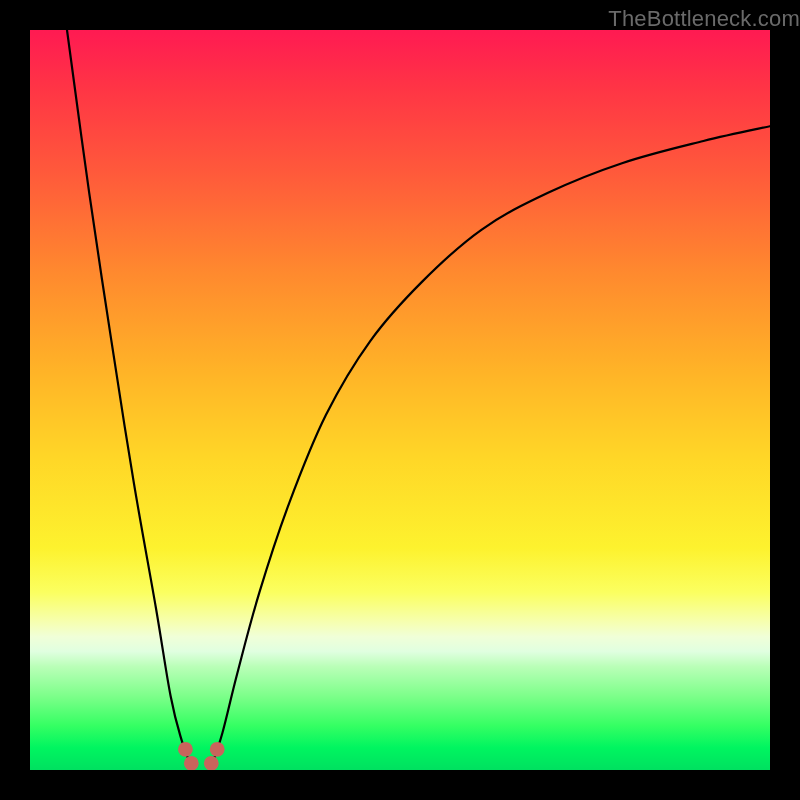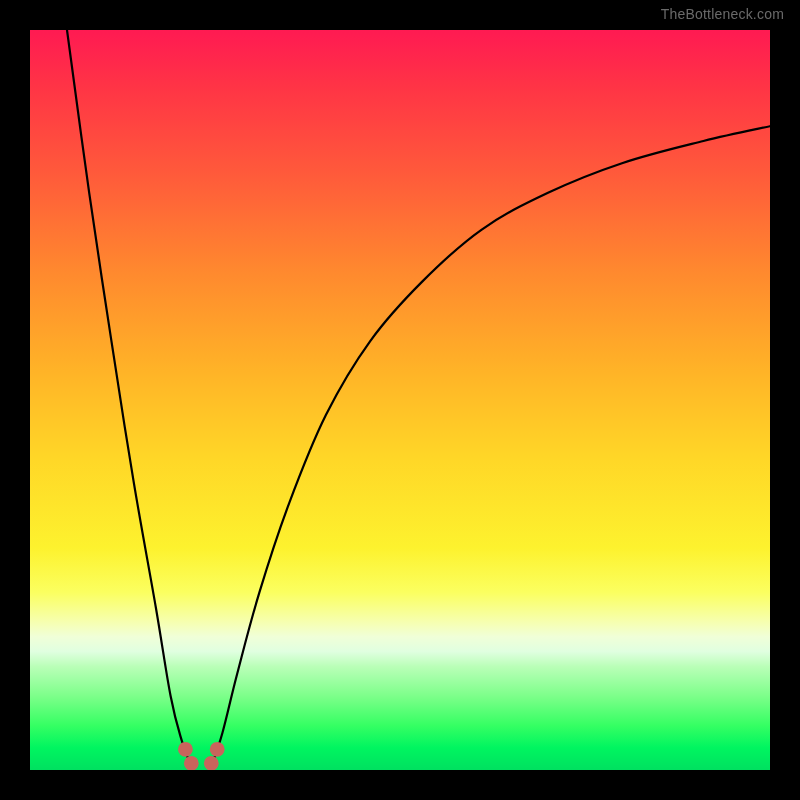--- a/index.html
+++ b/index.html
@@ -38,23 +38,23 @@
       #baffb8 86%,
       #7dff8a 90%,
       #35ff63 94%,
       #00f560 97%,
       #00e060 100%
     );
   }
   .watermark {
     position: absolute;
     top: 6px;
-    right: 16px;
+    right: 0;
     color: #6a6a6a;
-    font-size: 14px;
+    font-size: 22px;
     letter-spacing: 0.2px;
     user-select: none;
   }
   svg.curve {
     position: absolute;
     left: 0; top: 0;
     width: 740px; height: 740px;
   }
   .curve path {
     fill: none;

